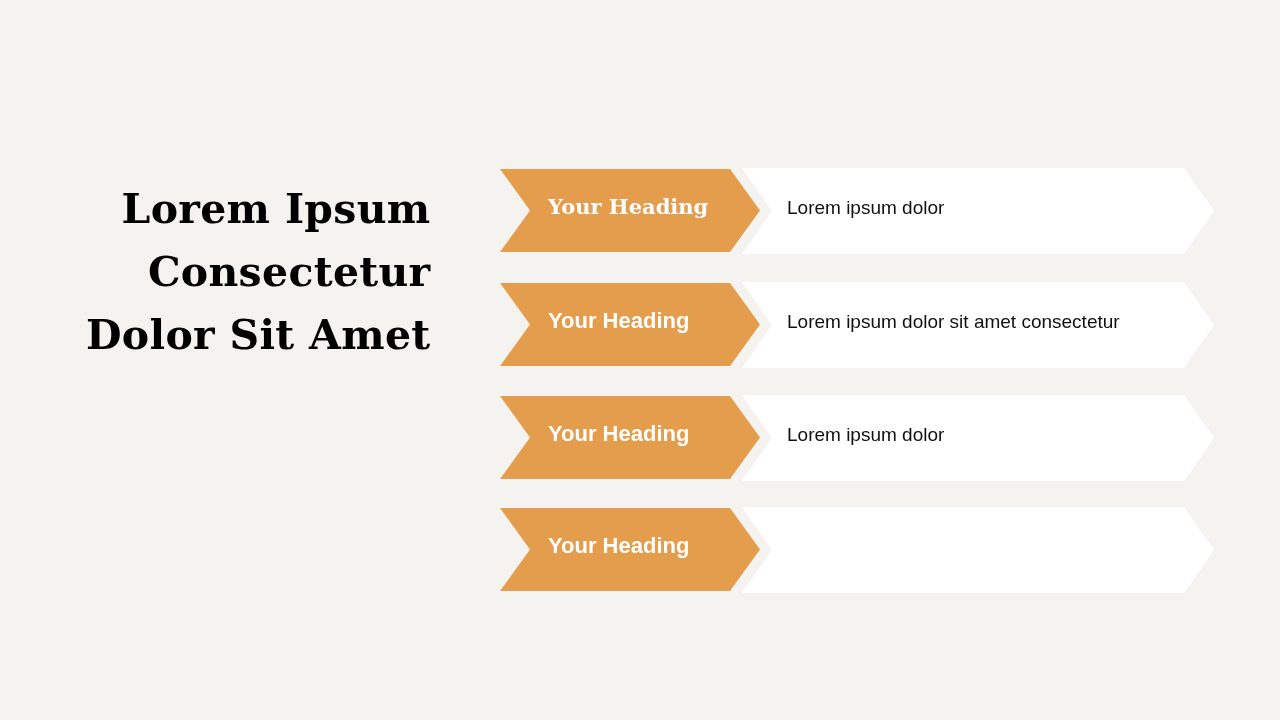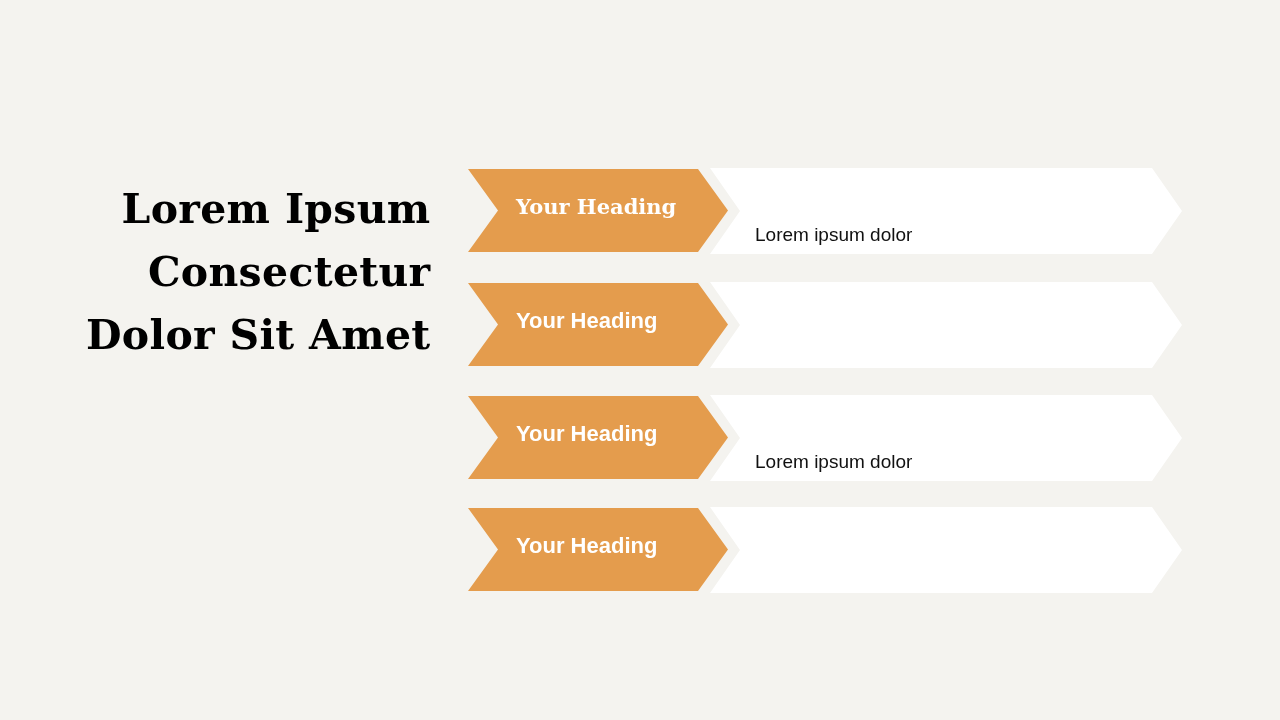--- a/index.html
+++ b/index.html
@@ -1,24 +1,24 @@
 <!DOCTYPE html>
 <html><head>
 <meta charset="utf-8">
 <style>
   html, body { margin:0; padding:0; }
   body { width:1280px; height:720px; background:#f4f3ef; position:relative; overflow:hidden; }
   .title { position:absolute; left:86px; top:178px; font-family:"DejaVu Serif", serif; font-weight:bold; font-size:41px; line-height:63px; color:#000; letter-spacing:0.3px;text-align:right; }
   .title div { white-space:nowrap; }
-  .row { position:absolute; left:468px; width:720px; height:86px; }
+  .row { position:absolute; left:500px; width:720px; height:86px; }
   .shape { position:absolute; top:0; left:0; }
   .heading { position:absolute; left:48px; top:0; height:84px; line-height:78px; color:#fff; font-weight:bold; font-size:22px; white-space:nowrap; }
   .heading.serif { font-family:"DejaVu Serif", serif; font-size:21px; }
   .heading.sans { font-family:"Liberation Sans", sans-serif; }
-  .desc { position:absolute; left:287px; top:0; height:84px; line-height:80px; font-family:"Liberation Sans", sans-serif; font-size:19px; color:#111; white-space:nowrap;margin-top:27px; }
+  .desc { position:absolute; left:287px; top:0; height:84px; line-height:80px; font-family:"Liberation Sans", sans-serif; font-size:19px; color:#111; white-space:nowrap; }
 </style>
 </head>
 <body>
 
 <div class="title">
   <div>Lorem Ipsum</div>
   <div>Consectetur</div>
   <div>Dolor Sit Amet</div>
 </div>
 
@@ -30,20 +30,21 @@
   <div class="heading serif">Your Heading</div>
   <div class="desc">Lorem ipsum dolor</div>
 </div>
 
 <div class="row" style="top:282px;">
   <svg class="shape" width="720" height="86">
     <polygon points="242,0 684,0 714,43 684,86 242,86 272,43" fill="#ffffff"></polygon>
     <polygon points="0,1 230,1 260,42.5 230,84 0,84 30,42.5" fill="#e49c4d"></polygon>
   </svg>
   <div class="heading sans">Your Heading</div>
+  <div class="desc">Lorem ipsum dolor sit amet consectetur</div>
 </div>
 
 <div class="row" style="top:395px;">
   <svg class="shape" width="720" height="86">
     <polygon points="242,0 684,0 714,43 684,86 242,86 272,43" fill="#ffffff"></polygon>
     <polygon points="0,1 230,1 260,42.5 230,84 0,84 30,42.5" fill="#e49c4d"></polygon>
   </svg>
   <div class="heading sans">Your Heading</div>
   <div class="desc">Lorem ipsum dolor</div>
 </div>

